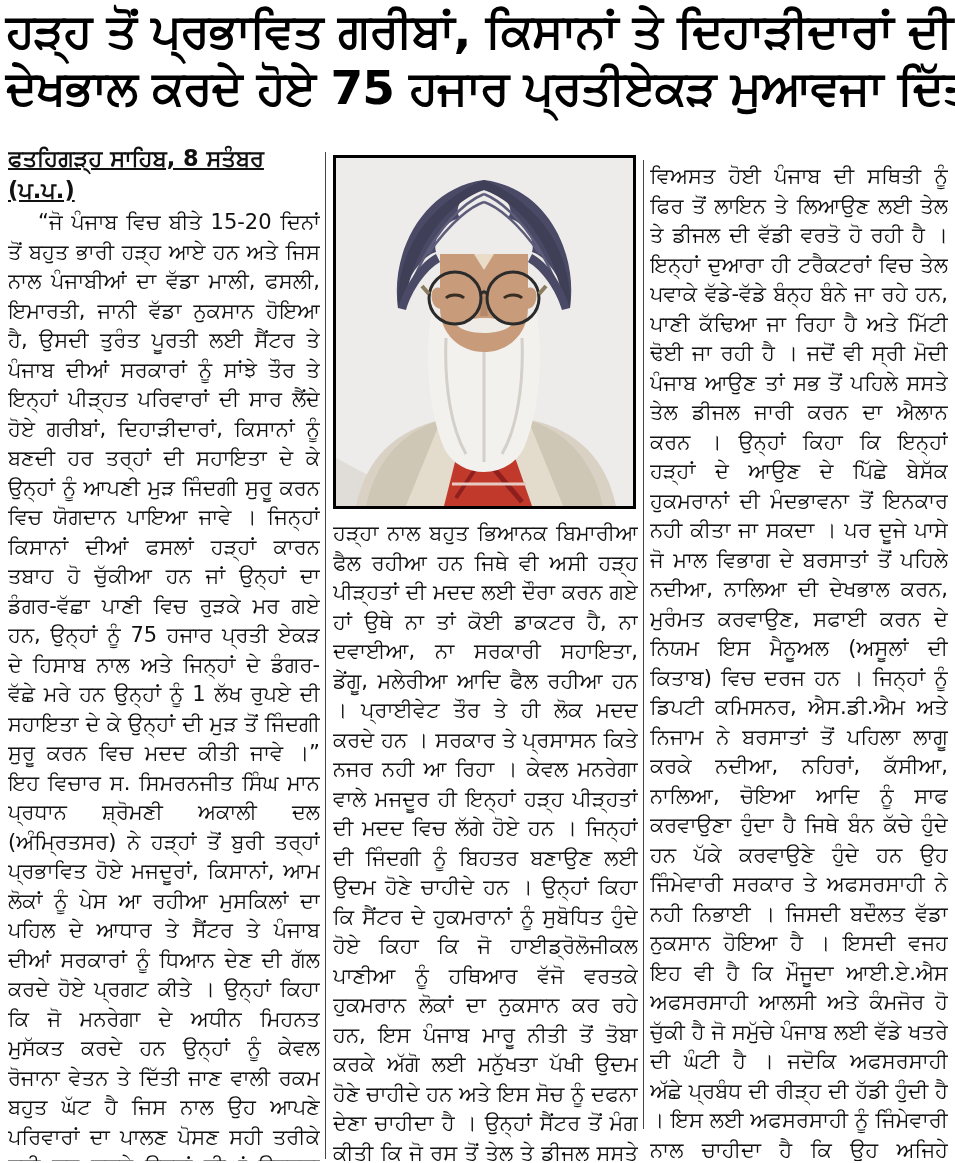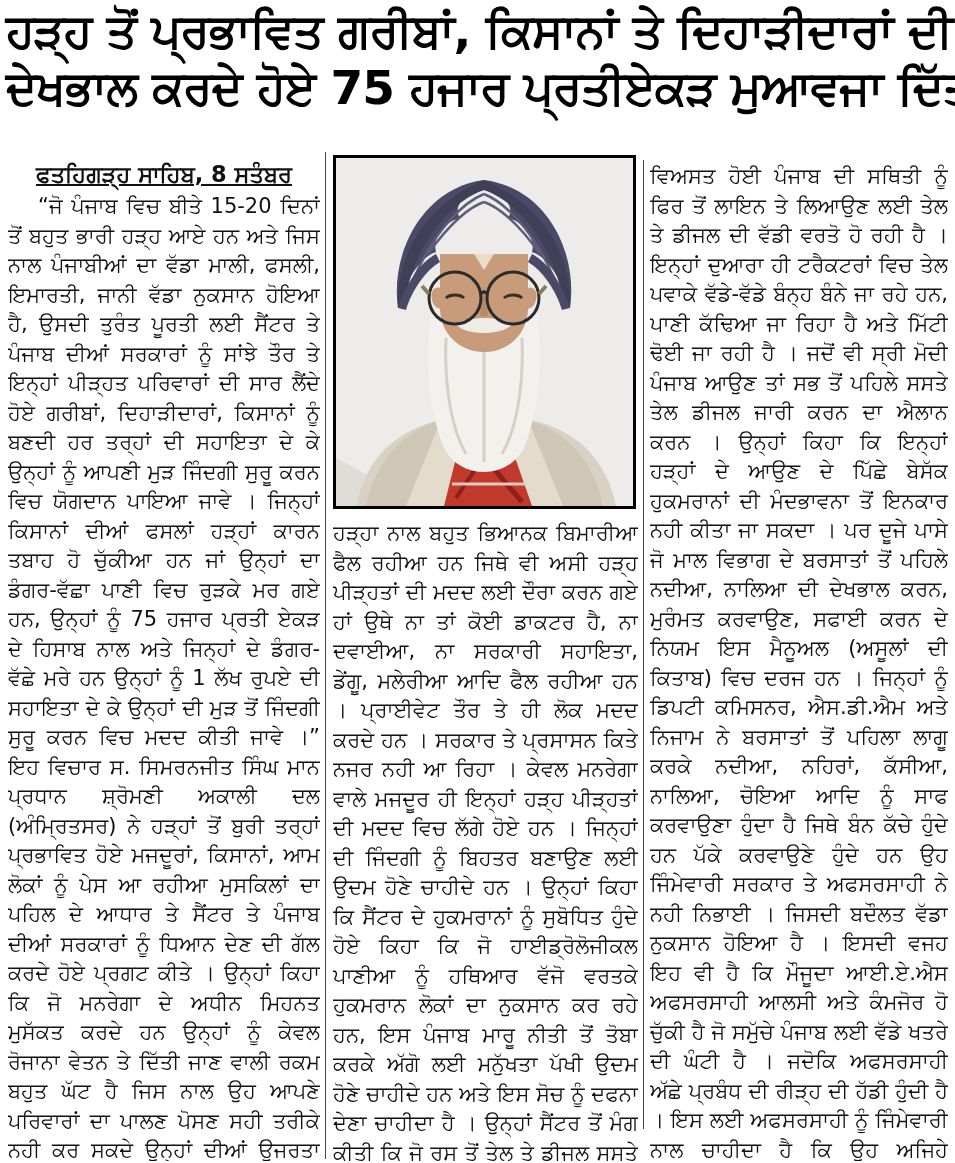--- a/index.html
+++ b/index.html
@@ -33,22 +33,22 @@
   .col-left{left:8px;width:312px;}
   .col-mid{left:333px;width:305px;}
   .col-right{left:650px;width:298px;}
   .divider{
     position:absolute;width:1px;background:#444;
   }
   .divider-1{left:325px;top:152px;bottom:4px;}
   .divider-2{left:643px;top:160px;bottom:34px;}
   
   .dateline{
-    text-align:center;font-weight:bold;font-size:22.5px;
-    margin-top:22px;line-height:32px;
+    text-align:left;font-weight:bold;font-size:22.5px;
+    margin-top:6px;line-height:32px;
   }
   .dateline .dl-place{text-decoration:underline;}
   .dateline .dl-agency{display:block;text-decoration:underline;font-weight:bold;}
   .lead-par{text-indent:30px;margin-top:2px !important;}
   
   .photo-frame{
     width:297px;height:348px;
     border:3px solid #000;
     margin:19px 0 10px 0;
     background:#edecea;
@@ -67,20 +67,21 @@
     <div class="hl-line">ਹੜ੍ਹ ਤੋਂ ਪ੍ਰਭਾਵਿਤ ਗਰੀਬਾਂ, ਕਿਸਾਨਾਂ ਤੇ ਦਿਹਾੜੀਦਾਰਾਂ ਦੀ ਸੰਜੀਦਗੀ ਨਾਲ</div>
     <div class="hl-line">ਦੇਖਭਾਲ ਕਰਦੇ ਹੋਏ 75 ਹਜਾਰ ਪ੍ਰਤੀਏਕੜ ਮੁਆਵਜਾ ਦਿੱਤਾ ਜਾਵੇ : ਮਾਨ</div>
   </div>
 
   <div class="divider divider-1"></div>
   <div class="divider divider-2"></div>
 
   <div class="col col-left">
     <div class="dateline">
       <span class="dl-place">ਫਤਹਿਗੜ੍ਹ ਸਾਹਿਬ, 8 ਸਤੰਬਰ</span>
+      <span class="dl-agency">(ਪ.ਪ.)</span>
     </div>
     <p class="lead-par">“ਜੋ ਪੰਜਾਬ ਵਿਚ ਬੀਤੇ 15-20 ਦਿਨਾਂ ਤੋਂ ਬਹੁਤ ਭਾਰੀ ਹੜ੍ਹ ਆਏ ਹਨ ਅਤੇ ਜਿਸ ਨਾਲ ਪੰਜਾਬੀਆਂ ਦਾ ਵੱਡਾ ਮਾਲੀ, ਫਸਲੀ, ਇਮਾਰਤੀ, ਜਾਨੀ ਵੱਡਾ ਨੁਕਸਾਨ ਹੋਇਆ ਹੈ, ਉਸਦੀ ਤੁਰੰਤ ਪੂਰਤੀ ਲਈ ਸੈਂਟਰ ਤੇ ਪੰਜਾਬ ਦੀਆਂ ਸਰਕਾਰਾਂ ਨੂੰ ਸਾਂਝੇ ਤੌਰ ਤੇ ਇਨ੍ਹਾਂ ਪੀੜ੍ਹਤ ਪਰਿਵਾਰਾਂ ਦੀ ਸਾਰ ਲੈਂਦੇ ਹੋਏ ਗਰੀਬਾਂ, ਦਿਹਾੜੀਦਾਰਾਂ, ਕਿਸਾਨਾਂ ਨੂੰ ਬਣਦੀ ਹਰ ਤਰ੍ਹਾਂ ਦੀ ਸਹਾਇਤਾ ਦੇ ਕੇ ਉਨ੍ਹਾਂ ਨੂੰ ਆਪਣੀ ਮੁੜ ਜਿੰਦਗੀ ਸੁਰੂ ਕਰਨ ਵਿਚ ਯੋਗਦਾਨ ਪਾਇਆ ਜਾਵੇ । ਜਿਨ੍ਹਾਂ ਕਿਸਾਨਾਂ ਦੀਆਂ ਫਸਲਾਂ ਹੜ੍ਹਾਂ ਕਾਰਨ ਤਬਾਹ ਹੋ ਚੁੱਕੀਆ ਹਨ ਜਾਂ ਉਨ੍ਹਾਂ ਦਾ ਡੰਗਰ-ਵੱਛਾ ਪਾਣੀ ਵਿਚ ਰੁੜਕੇ ਮਰ ਗਏ ਹਨ, ਉਨ੍ਹਾਂ ਨੂੰ 75 ਹਜਾਰ ਪ੍ਰਤੀ ਏਕੜ ਦੇ ਹਿਸਾਬ ਨਾਲ ਅਤੇ ਜਿਨ੍ਹਾਂ ਦੇ ਡੰਗਰ-ਵੱਛੇ ਮਰੇ ਹਨ ਉਨ੍ਹਾਂ ਨੂੰ 1 ਲੱਖ ਰੁਪਏ ਦੀ ਸਹਾਇਤਾ ਦੇ ਕੇ ਉਨ੍ਹਾਂ ਦੀ ਮੁੜ ਤੋਂ ਜਿੰਦਗੀ ਸੁਰੂ ਕਰਨ ਵਿਚ ਮਦਦ ਕੀਤੀ ਜਾਵੇ ।” ਇਹ ਵਿਚਾਰ ਸ. ਸਿਮਰਨਜੀਤ ਸਿੰਘ ਮਾਨ ਪ੍ਰਧਾਨ ਸ਼੍ਰੋਮਣੀ ਅਕਾਲੀ ਦਲ (ਅੰਮ੍ਰਿਤਸਰ) ਨੇ ਹੜ੍ਹਾਂ ਤੋਂ ਬੁਰੀ ਤਰ੍ਹਾਂ ਪ੍ਰਭਾਵਿਤ ਹੋਏ ਮਜਦੂਰਾਂ, ਕਿਸਾਨਾਂ, ਆਮ ਲੋਕਾਂ ਨੂੰ ਪੇਸ ਆ ਰਹੀਆ ਮੁਸਕਿਲਾਂ ਦਾ ਪਹਿਲ ਦੇ ਆਧਾਰ ਤੇ ਸੈਂਟਰ ਤੇ ਪੰਜਾਬ ਦੀਆਂ ਸਰਕਾਰਾਂ ਨੂੰ ਧਿਆਨ ਦੇਣ ਦੀ ਗੱਲ ਕਰਦੇ ਹੋਏ ਪ੍ਰਗਟ ਕੀਤੇ । ਉਨ੍ਹਾਂ ਕਿਹਾ ਕਿ ਜੋ ਮਨਰੇਗਾ ਦੇ ਅਧੀਨ ਮਿਹਨਤ ਮੁਸੱਕਤ ਕਰਦੇ ਹਨ ਉਨ੍ਹਾਂ ਨੂੰ ਕੇਵਲ ਰੋਜਾਨਾ ਵੇਤਨ ਤੇ ਦਿੱਤੀ ਜਾਣ ਵਾਲੀ ਰਕਮ ਬਹੁਤ ਘੱਟ ਹੈ ਜਿਸ ਨਾਲ ਉਹ ਆਪਣੇ ਪਰਿਵਾਰਾਂ ਦਾ ਪਾਲਣ ਪੋਸਣ ਸਹੀ ਤਰੀਕੇ ਨਹੀ ਕਰ ਸਕਦੇ ਉਨ੍ਹਾਂ ਦੀਆਂ ਉਜਰਤਾ ਤਨਖਾਹਾਂ ਮਹਿੰਗਾਈ ਦੇ ਮੁਤਾਬਿਕ ਜਿਥੇ ਵਧਾਈਆ ਜਾਣ ਉਥੇ ਉਨ੍ਹਾਂ ਨੂੰ ਜੋ ਕੇਵਲ ਸਾਲ ਵਿਚ 100 ਦਿਨ ਕੰਮ ਕਰਨ ਲਈ ਦਿੱਤੇ ਜਾਂਦੇ ਹਨ ਉਹ ਵਧਾਕੇ 200 ਦਿਨ ਕੀਤੇ ਜਾਣ । ਤਾਂ ਕਿ ਸਹੀ ਤਰੀਕੇ ਨਾਲ ਇਹ ਵਰਗ ਆਪਣੀ ਜਿੰਦਗੀ ਬਤੀਤ ਕਰ ਸਕੇ । ਉਨ੍ਹਾਂ ਕਿਹਾ ਕਿ</p>
   </div>
 
   <div class="col col-mid">
     <div class="photo-frame" role="img" aria-label="Elderly Sikh leader wearing a dark navy turban, round spectacles and long white beard, in a beige jacket with red plaid scarf">
       <svg viewBox="0 0 297 348" xmlns="http://www.w3.org/2000/svg" preserveAspectRatio="none">
 
         <rect x="0" y="0" width="297" height="348" fill="#edecea"></rect>
         <polygon points="0,300 90,348 0,348" fill="#e0ddd8"></polygon>

